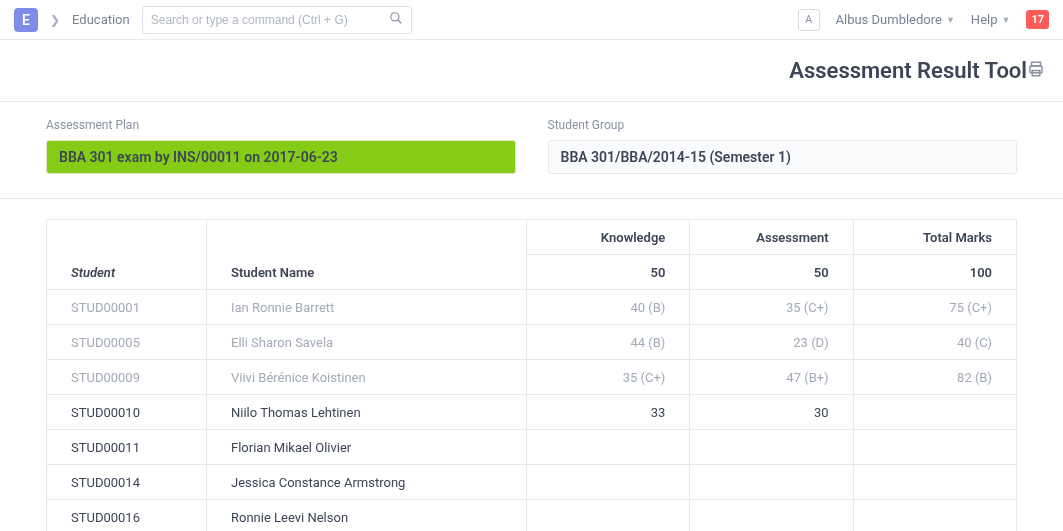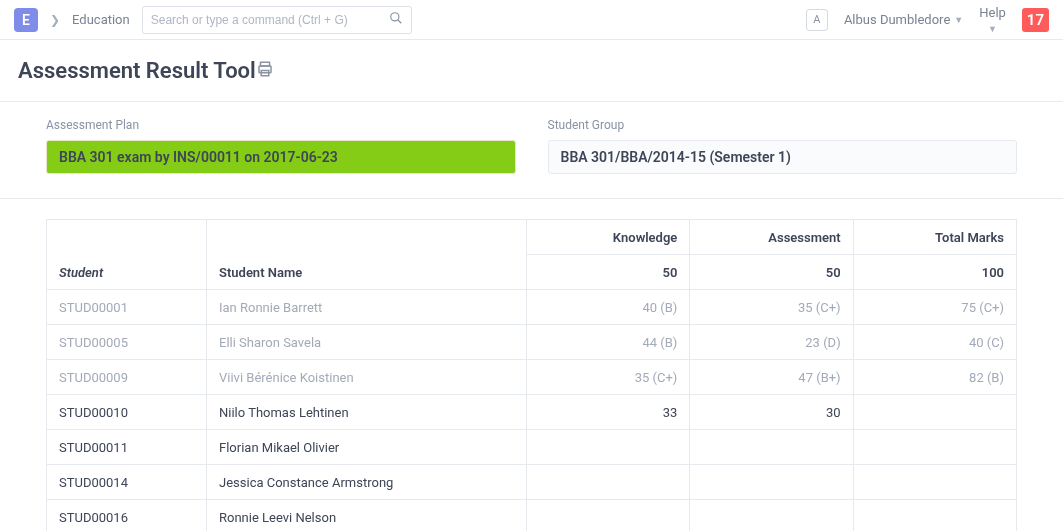--- a/index.html
+++ b/index.html
@@ -46,28 +46,28 @@
   }
   .search-wrap input::placeholder { color: #b0b7c3; }
   .search-icon { color: #8a92a3; }
   .topbar-right { display: flex; align-items: center; gap: 16px; }
   .avatar-box {
     width: 22px; height: 22px; border: 1px solid #d7dae2; border-radius: 3px;
     display: flex; align-items: center; justify-content: center;
     color: #8a92a3; font-size: 11px;
   }
   .username { color: #7a8293; font-size: 13px; display:flex; align-items:center; gap:4px; cursor:pointer;}
-  .help-link { color: #7a8293; font-size: 13px; display:flex; align-items:center; gap:4px; cursor:pointer;flex-direction:column;}
+  .help-link { color: #7a8293; font-size: 13px; display:flex; align-items:center; gap:4px; cursor:pointer;}
   .caret { font-size: 9px; color: #a6adbb; }
   .badge-count {
     background: #ff5b5b; color: #fff; font-weight: 600;
-    border-radius: 3px; padding: 3px 5px; font-size: 15px;
+    border-radius: 3px; padding: 3px 5px; font-size: 11px;
   }
   .page-header {
-    display: flex; align-items: center; justify-content: flex-start;
+    display: flex; align-items: center; justify-content: flex-end;
     padding: 18px 18px 18px 18px;
     border-bottom: 1px solid #e6e9ed;
   }
   .page-title { font-size: 22px; font-weight: 600; color: #3d4556; }
   .print-icon { color: #8a92a3; cursor: pointer; }
   .filters {
     display: flex;
     gap: 32px;
     padding: 16px 46px 24px 46px;
     border-bottom: 1px solid #e6e9ed;
@@ -81,21 +81,21 @@
     font-size: 14px;
     font-weight: 600;
     color: #3d4556;
     background: #fafbfc;
   }
   .filter-box.highlight { background: #84cc16; border-color: #e8e4c8; }
   .table-wrap { padding: 20px 46px 0 46px; }
   table { border-collapse: collapse; width: 100%; table-layout: fixed; }
   th, td {
     border: 1px solid #e6e9ed;
-    padding: 9px 12px;
+    padding: 9px 24px;
     font-size: 13px;
     vertical-align: middle;
     height: 35px;
   }
   col.c-student { width: 160px; }
   col.c-name { width: 320px; }
   col.c-num { width: auto; }
   th { font-weight: 600; color: #3d4556; text-align: left; background:#fff;}
   th.num, td.num { text-align: right; }
   .muted { color: #a3aab8; }

